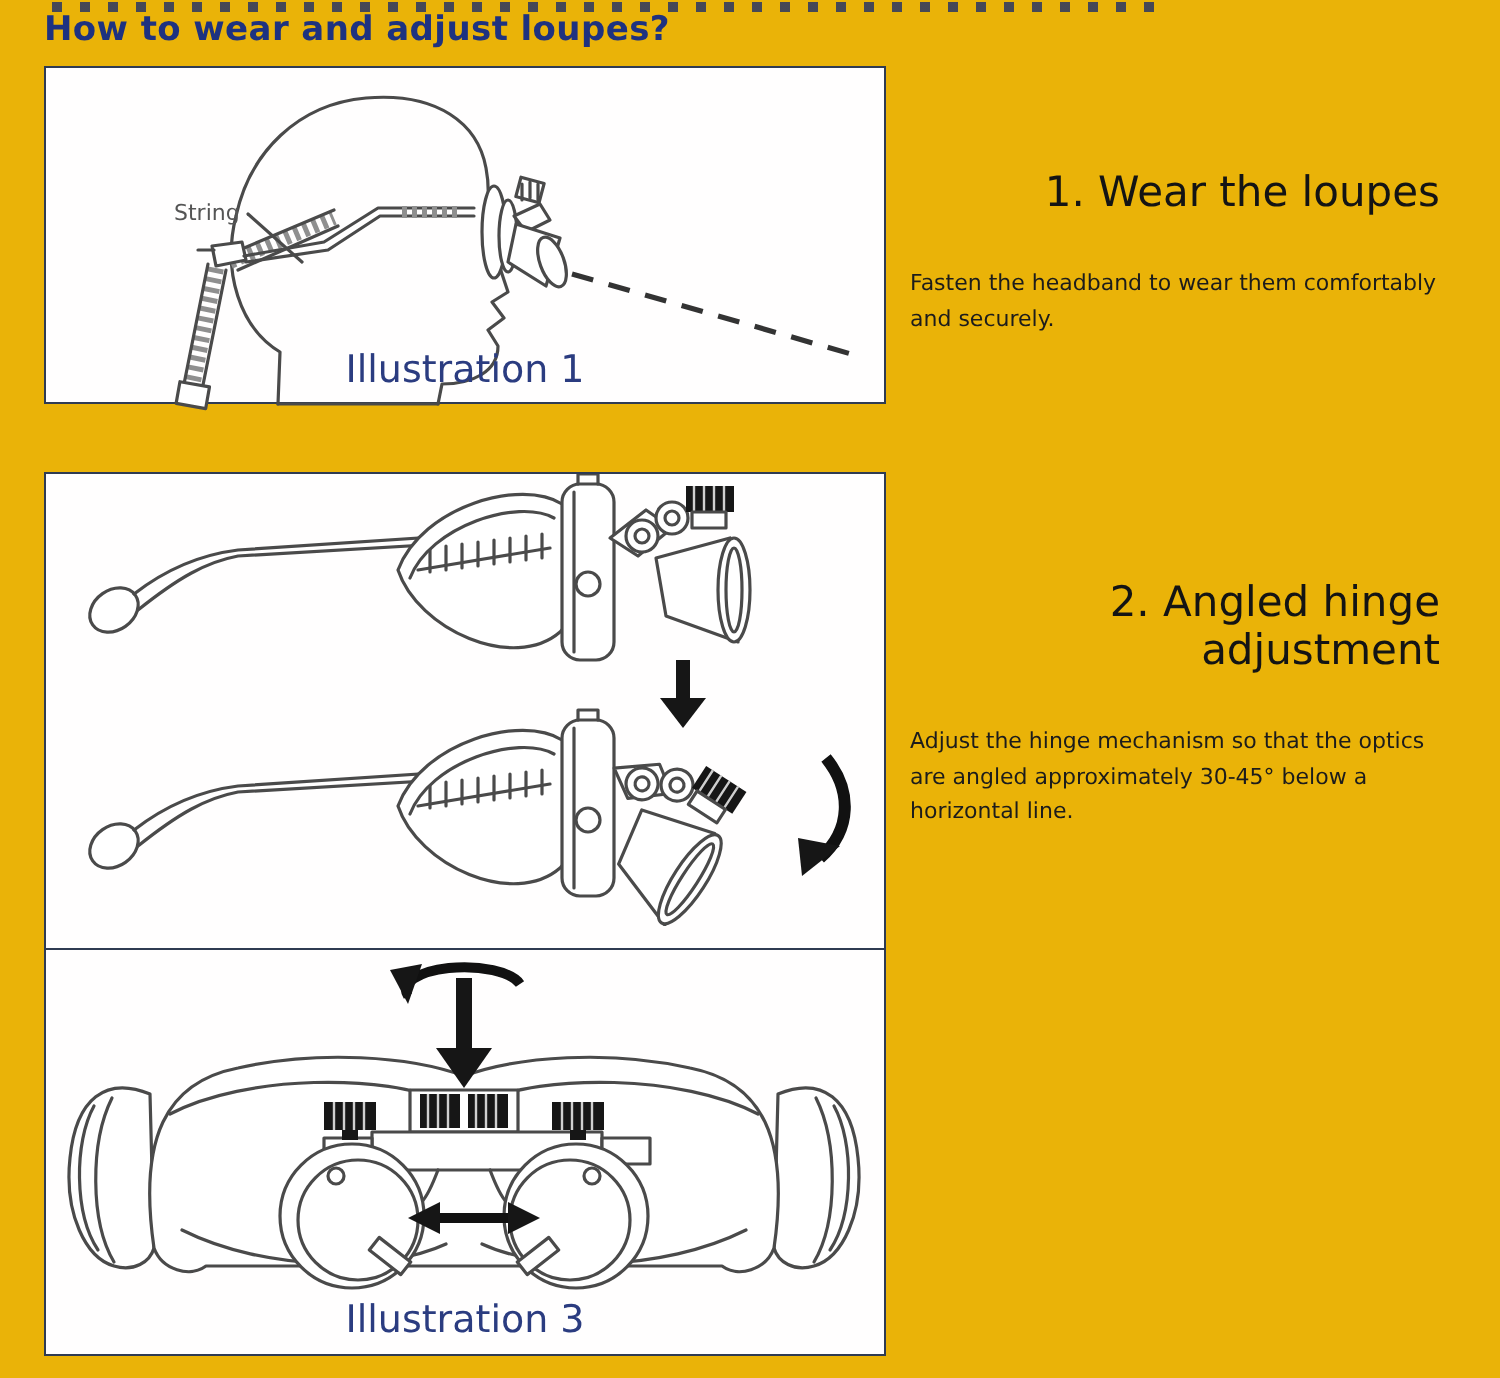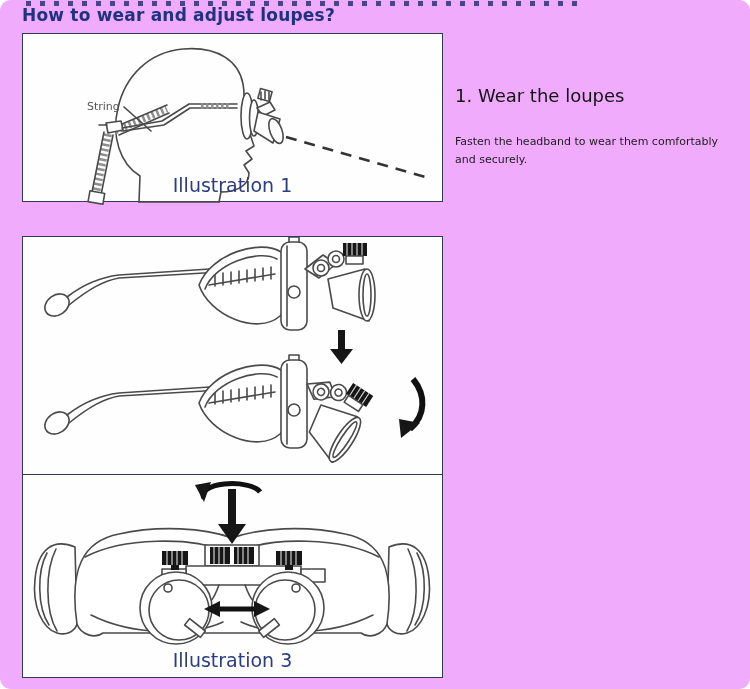--- a/index.html
+++ b/index.html
@@ -1,19 +1,18 @@
 <!DOCTYPE html>
 <html><head>
 <meta charset="utf-8">
 <style>
   html,body{margin:0;padding:0;background:#ffffff;}
   .page{
-    position:relative;width:750px;height:689px;background:#f0abfc;overflow:hidden;
+    position:relative;width:750px;height:689px;background:#eab308;overflow:hidden;
     font-family:"DejaVu Sans","Liberation Sans",sans-serif;
-    border-radius:11px;
   }
   .top-clip{
     position:absolute;left:26px;top:1px;width:552px;height:5px;
     background:repeating-linear-gradient(90deg, rgba(30,45,105,.8) 0 5px, transparent 5px 14px);
   }
   .title{
     position:absolute;left:22px;top:5px;margin:0;
     font-size:17px;font-weight:bold;color:#1e3280;letter-spacing:.2px;
   }
   .figure-box{
@@ -28,21 +27,21 @@
     position:absolute;left:0;right:0;text-align:center;
     font-size:19px;color:#2b3c80;margin-top:36px;
   }
   #box1 .caption{bottom:5px;}
   #box2 .caption{bottom:3px;}
   #box3 .caption{bottom:6px;}
   .step{position:absolute;left:455px;width:265px;}
   #step1{top:84px;}
   #step2{top:289px;}
   #step3{top:499px;}
-  .step-heading{font-size:18px;color:#141414;line-height:24px;margin:0 0 25px 0;}
+  .step-heading{font-size:21px;color:#141414;line-height:24px;margin:0 0 25px 0;text-align:right;}
   .step-body{font-size:11px;color:#1c1c1c;line-height:17.5px;margin:0;}
   svg .ln{stroke:#4a4a4a;fill:none;stroke-width:1.6;stroke-linejoin:round;stroke-linecap:round;}
   svg .wh{stroke:#4a4a4a;fill:#ffffff;stroke-width:1.6;stroke-linejoin:round;}
   svg .blk{fill:#161616;stroke:none;}
   svg .hatch{stroke:#8f8f8f;stroke-dasharray:2.5,2.5;fill:none;}
 </style>
 </head>
 <body>
 
 <div class="page">
@@ -187,14 +186,18 @@
         <polygon class="blk" points="247,134 231,126 231,142"></polygon>
       </g>
     </svg>
     <div class="caption">Illustration 3</div>
   </div>
 
   <div class="step" id="step1">
     <p class="step-heading">1. Wear the loupes</p>
     <p class="step-body">Fasten the headband to wear them comfortably and securely.</p>
   </div>
+  <div class="step" id="step2">
+    <p class="step-heading">2. Angled hinge adjustment</p>
+    <p class="step-body">Adjust the hinge mechanism so that the optics are angled approximately 30-45° below a horizontal line.</p>
+  </div>
 
 </div>
 
 </body></html>

